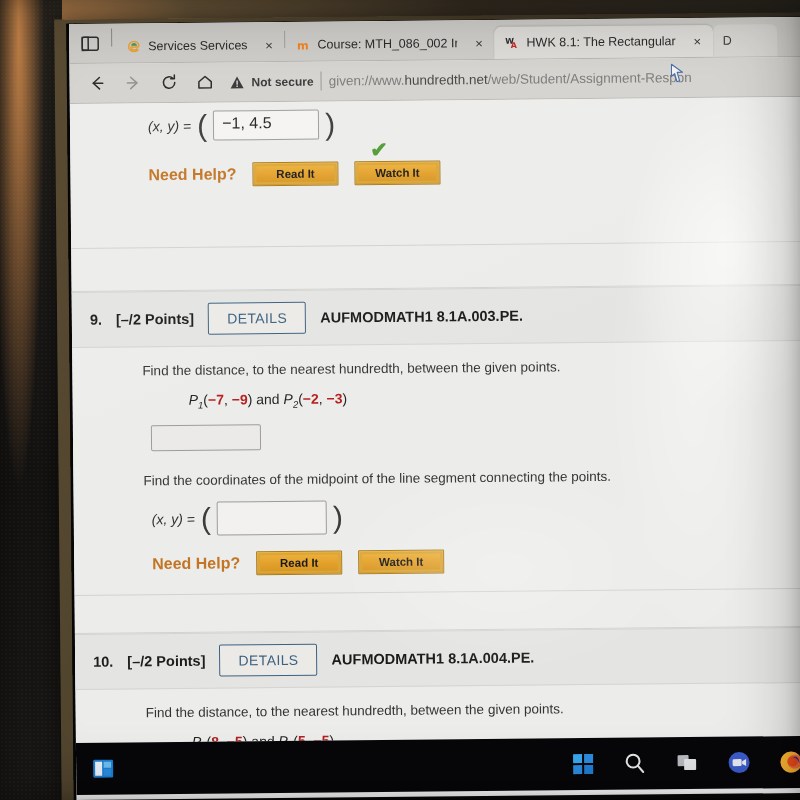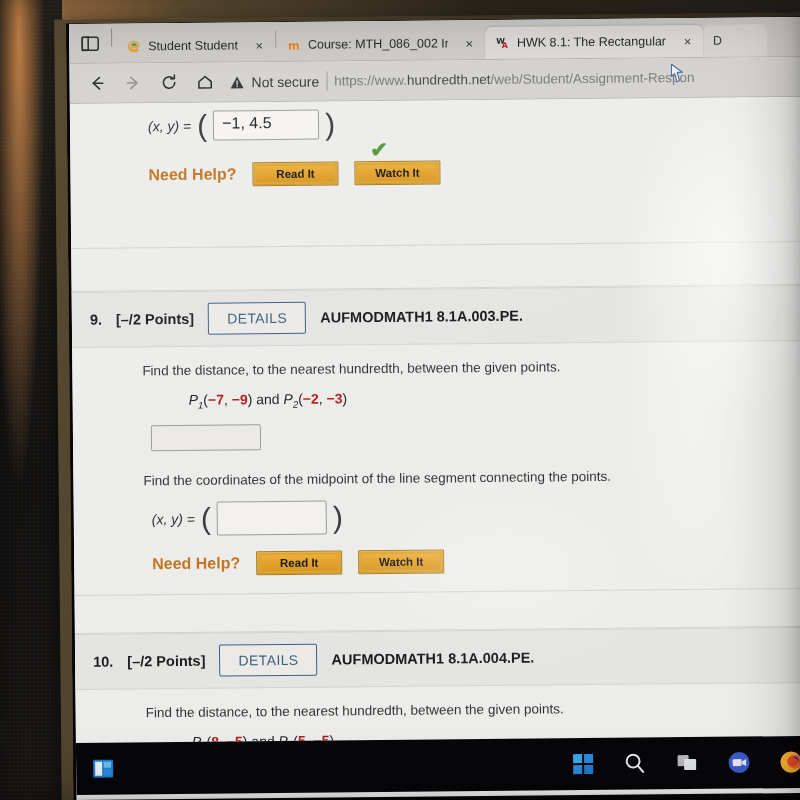--- a/index.html
+++ b/index.html
@@ -95,21 +95,21 @@
     width:34px;height:30px;display:flex;align-items:center;justify-content:center;
     color:#2e2e2e;
   }
   .navbtn svg{width:19px;height:19px;}
   .navbtn.dim{opacity:.38;}
   .omnibox{
     flex:1;height:30px;display:flex;align-items:center;gap:7px;
     margin-left:6px;font-size:13.5px;color:#3f3f3f;overflow:hidden;
   }
   .warn-tri{width:15px;height:14px;flex:0 0 15px;}
-  .notsecure{font-size:14px;color:#3d3d3d;white-space:nowrap;}
+  .notsecure{font-size:12px;color:#3d3d3d;white-space:nowrap;font-weight:bold;}
   .omni-div{width:1px;height:19px;background:#9c9a96;flex:0 0 1px;}
   .url{white-space:nowrap;color:#4a4a4a;overflow:hidden;}
   .url .dim{color:#7e7e7e;}
 
   
   .page{
     position:relative;height:639px;background:#ececea;overflow:hidden;
     font-size:13px;color:#2c2c2c;
   }
   .hr{height:1px;background:#d2d2d0;width:100%;}
@@ -196,21 +196,21 @@
       </div>
       <div class="vdiv"></div>
 
       <div class="tab inactive">
         <span class="favicon">
           <svg viewBox="0 0 16 16">
             <path d="M8 2.2c3.1 0 5.4 2 5.4 4.3 0 1.1-.7 1.7-1.9 1.7H5.1c.2 1.9 1.6 3.1 3.4 3.1 1.2 0 2.2-.4 3-1.1l.9 1.3c-1.1 1-2.5 1.5-4 1.5C5 13 2.6 10.8 2.6 7.8S5 2.2 8 2.2z" fill="none" stroke="#e8a33d" stroke-width="1.7"></path>
             <path d="M8.1 3.9c1.9 0 3.3 1.1 3.5 2.8H5.2c.3-1.7 1.6-2.8 2.9-2.8z" fill="#4a9b4a"></path>
           </svg>
         </span>
-        <span class="title">Student Student</span>
+        <span class="title">Services Services</span>
         <span class="xbtn">×</span>
       </div>
       <div class="tab-sep"></div>
 
       <div class="tab inactive">
         <span class="favicon">
           <svg viewBox="0 0 16 16">
               <text x="8" y="12.4" font-family="DejaVu Sans, sans-serif" font-size="12" font-weight="bold" fill="#f28321" text-anchor="middle">m</text>
             </svg>
         </span>
@@ -260,21 +260,21 @@
       <div class="omnibox">
         <span class="warn-tri">
           <svg viewBox="0 0 15 14">
               <path d="M7.5 1L14 13H1z" fill="#3c3c3c"></path>
             <rect x="6.9" y="5" width="1.3" height="4.3" fill="#e6e6e6"></rect>
             <rect x="6.9" y="10.2" width="1.3" height="1.3" fill="#e6e6e6"></rect>
             </svg>
         </span>
         <span class="notsecure">Not secure</span>
         <span class="omni-div"></span>
-        <span class="url"><span class="dim">https://www.</span><span>hundredth.net</span><span class="dim">/web/Student/Assignment-Respon</span></span>
+        <span class="url"><span class="dim">given://www.</span><span>hundredth.net</span><span class="dim">/web/Student/Assignment-Respon</span></span>
       </div>
     </div>
 
     <div class="page">
 
       <div>
         <div class="coordrow" style="padding-left:78px;padding-top:8px;">
           <span class="coordlbl">(x, y) =</span>
           <span class="paren">(</span>
           <span style="display:inline-block;border:1px solid #9b9b99;background:#f4f3f1;width:106px;height:30px;border-radius:2px;font-size:16px;color:#222;padding:3px 0 0 8px;box-sizing:border-box;">−1, 4.5</span>

